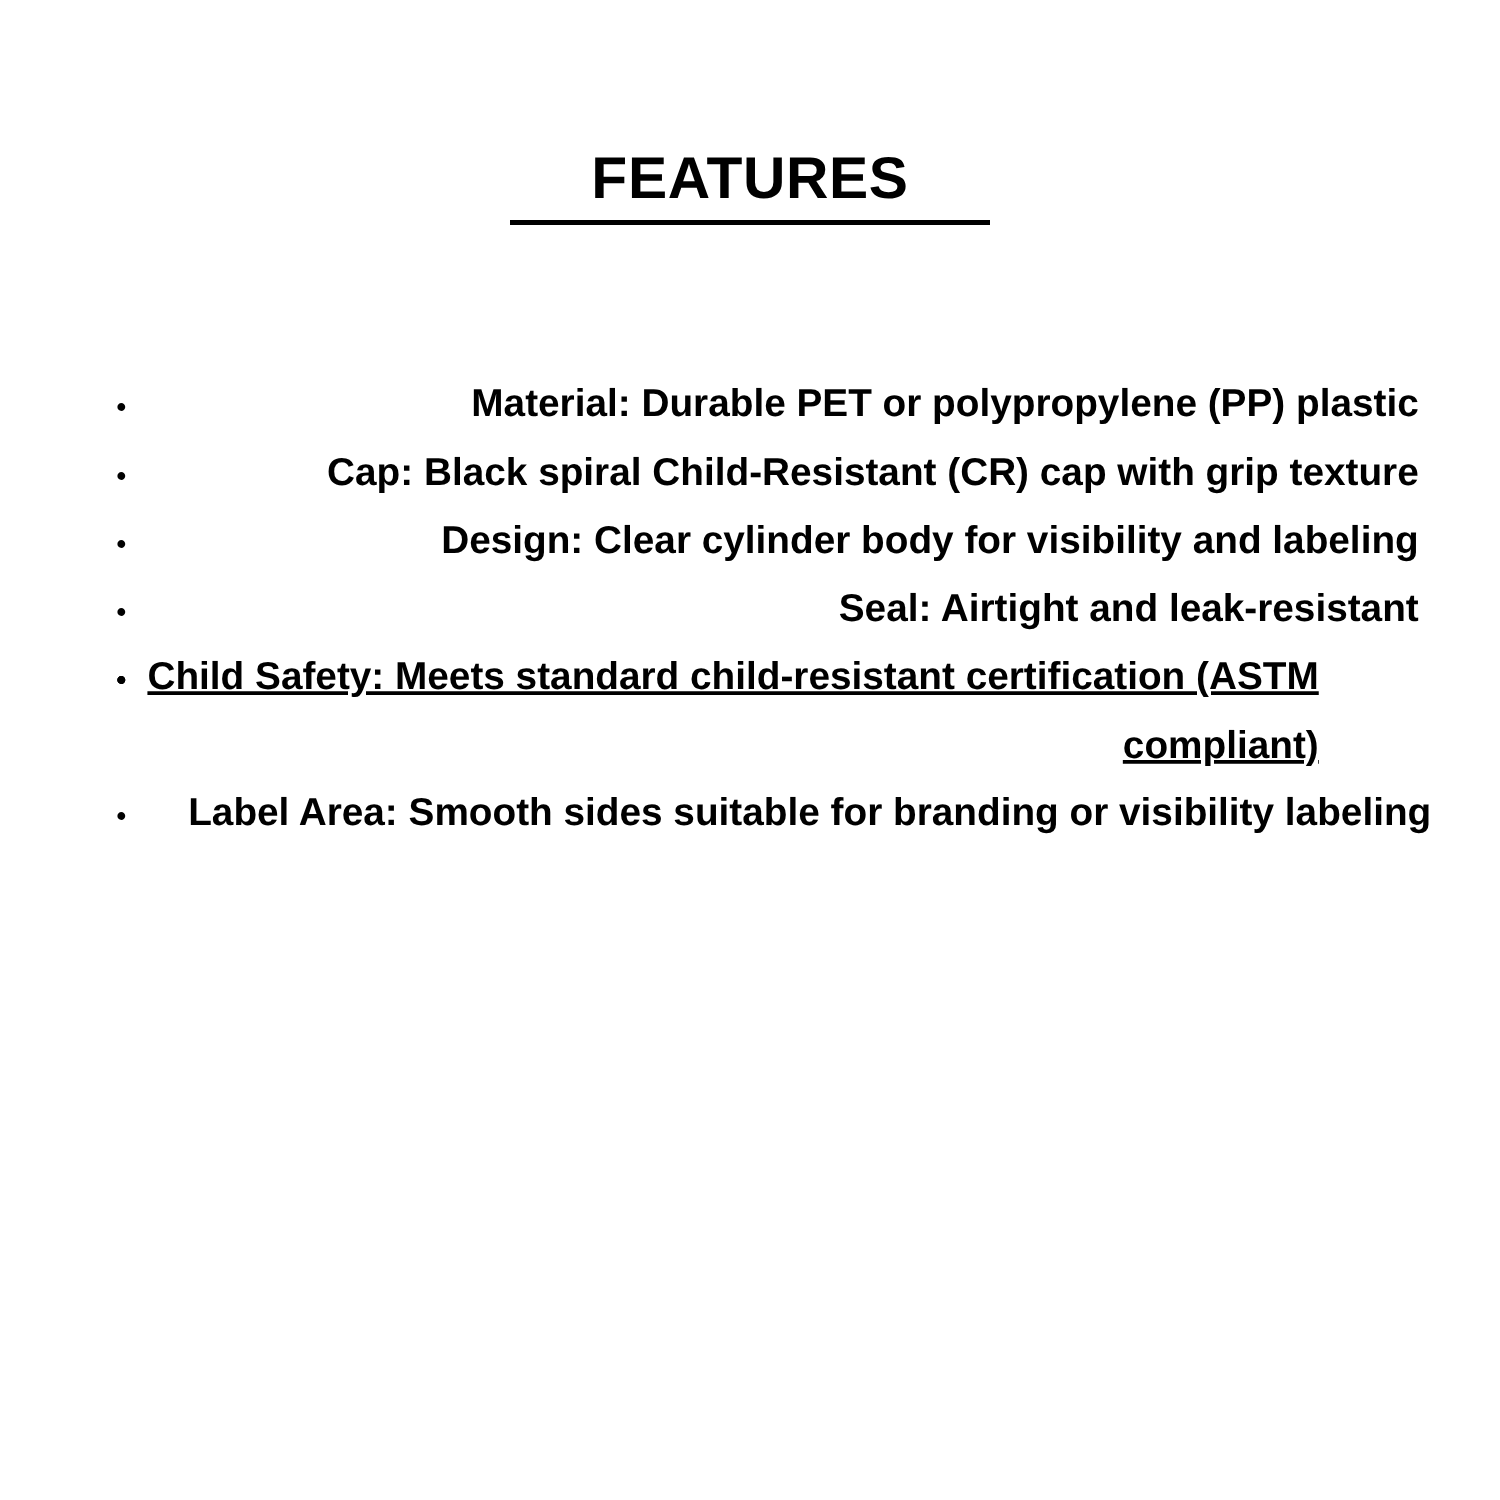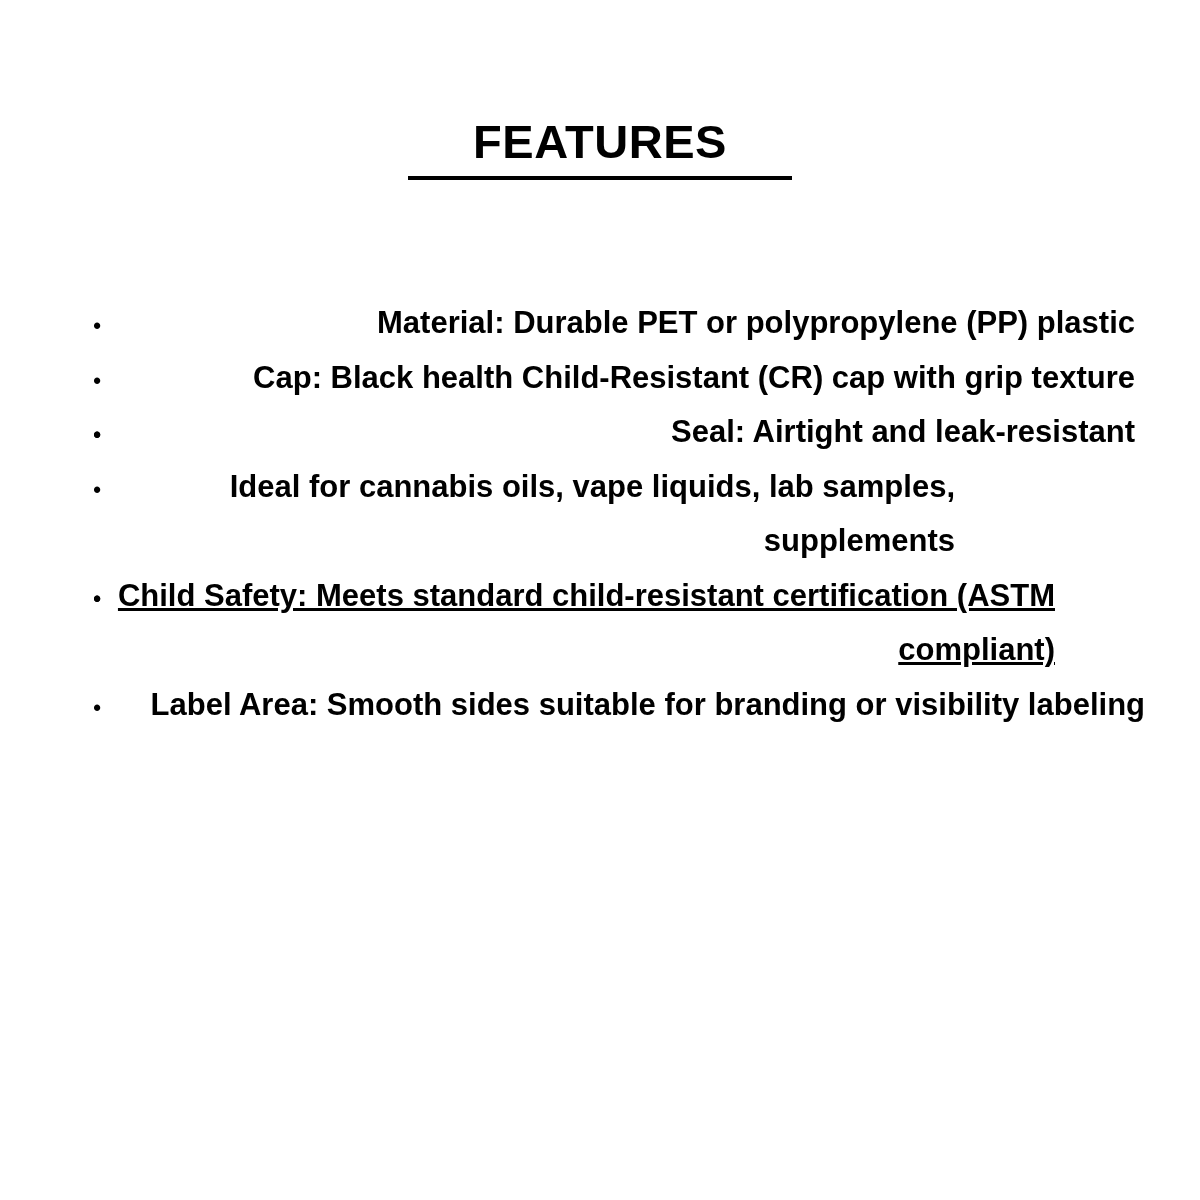--- a/index.html
+++ b/index.html
@@ -74,32 +74,32 @@
 <h1 class="heading">FEATURES</h1>
 <div class="heading-rule"></div>
 
 <ul class="feature-list">
   <li class="feature-item">
     <span class="bullet">•</span>
     <span class="feature-text">Material: Durable PET or polypropylene (PP) plastic</span>
   </li>
   <li class="feature-item">
     <span class="bullet">•</span>
-    <span class="feature-text">Cap: Black health Child-Resistant (CR) cap with grip texture</span>
+    <span class="feature-text">Cap: Black spiral Child-Resistant (CR) cap with grip texture</span>
   </li>
   <li class="feature-item">
     <span class="bullet">•</span>
+    <span class="feature-text">Design: Clear cylinder body for visibility and labeling</span>
   </li>
   <li class="feature-item">
     <span class="bullet">•</span>
     <span class="feature-text">Seal: Airtight and leak-resistant</span>
   </li>
   <li class="feature-item">
     <span class="bullet">•</span>
-    <span class="feature-text" style="width: 840px;">Ideal for cannabis oils, vape liquids, lab samples, supplements</span>
   </li>
   <li class="feature-item">
     <span class="bullet">•</span>
   </li>
   <li class="feature-item">
     <span class="bullet">•</span>
     <span class="feature-text" style="width: 940px; text-decoration: underline;">Child Safety: Meets standard child-resistant certification (ASTM compliant)</span>
   </li>
   <li class="feature-item">
     <span class="bullet">•</span>

